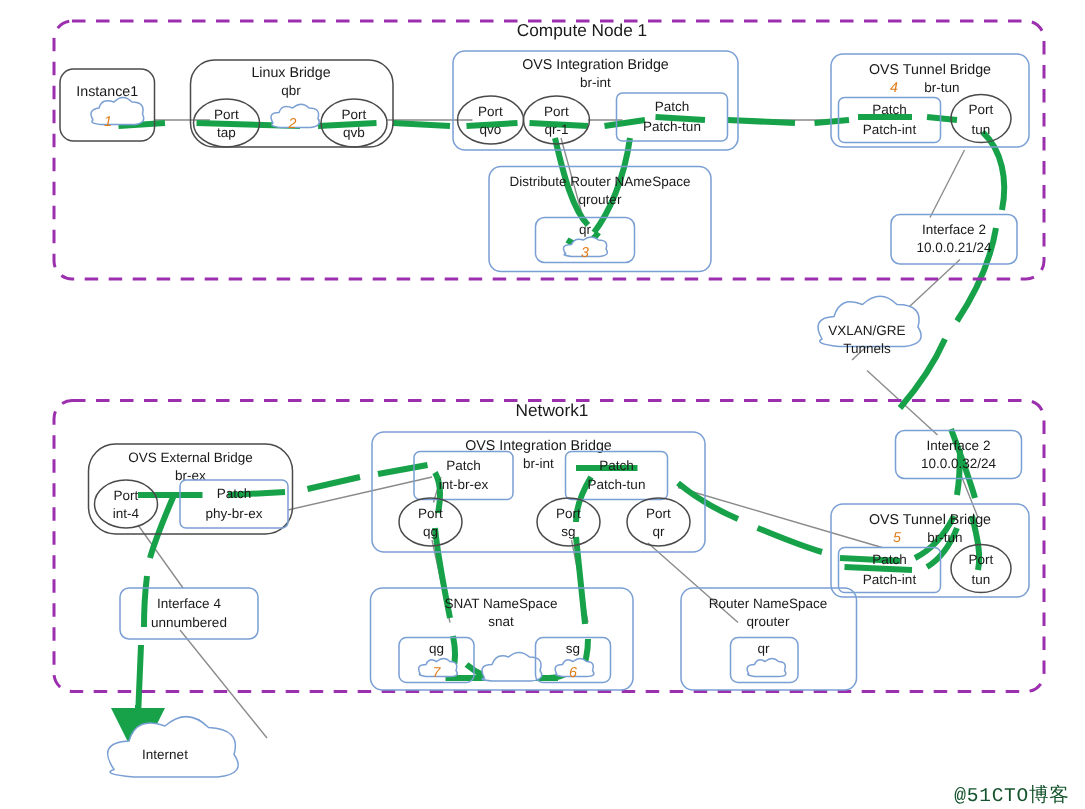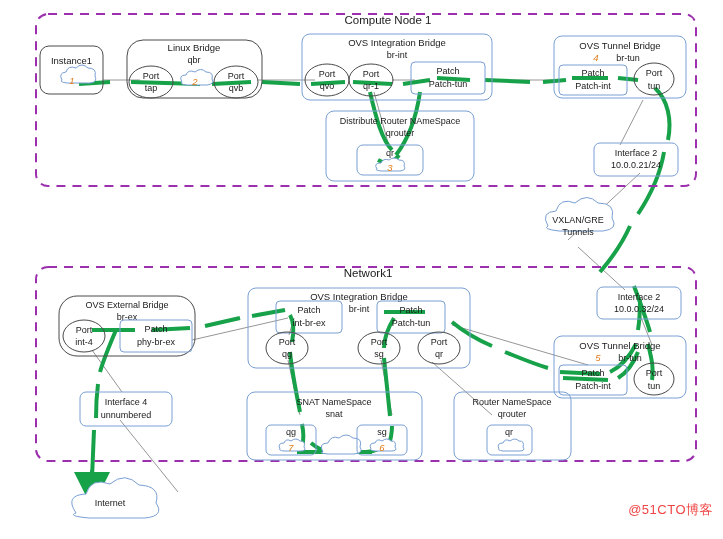--- a/index.html
+++ b/index.html
@@ -13,22 +13,22 @@
   .t10{font-size:9.5px;}
   .t9{font-size:9px;}
   .t12{font-size:11.5px;}
   .num{fill:#e07b18;font-size:9.5px;font-style:italic;}
   .zone{fill:none;stroke:#9b2fae;stroke-width:2;stroke-dasharray:9 7;}
   .bluebox{fill:none;stroke:#7a9fd4;stroke-width:1;}
   .blackbox{fill:none;stroke:#4a4a4a;stroke-width:1;}
   .cloudsh{fill:#ffffff;stroke:#7a9fd4;stroke-width:1;}
   .gwire{fill:none;stroke:#17a24a;stroke-width:4;stroke-linecap:butt;}
   .thin{fill:none;stroke:#8a8a8a;stroke-width:0.9;}
-  #wm{position:absolute;right:10px;bottom:20px;font-size:13px;color:#ef4444;
-      letter-spacing:.5px;z-index:3;}
+  #wm{position:absolute;right:10px;bottom:0;font-size:13px;color:#14532d;
+      letter-spacing:.5px;z-index:3;font-family:Liberation Mono, monospace;}
 </style>
 </head>
 <body>
 
 <div id="stage">
 
   <svg class="layer" id="edges" viewBox="0 0 723 539">
     <defs>
       <marker id="arrowg" markerWidth="9" markerHeight="9" refX="5" refY="4.5" orient="auto">
         <path d="M0,0 L9,4.5 L0,9 z" fill="#17a24a"></path>

